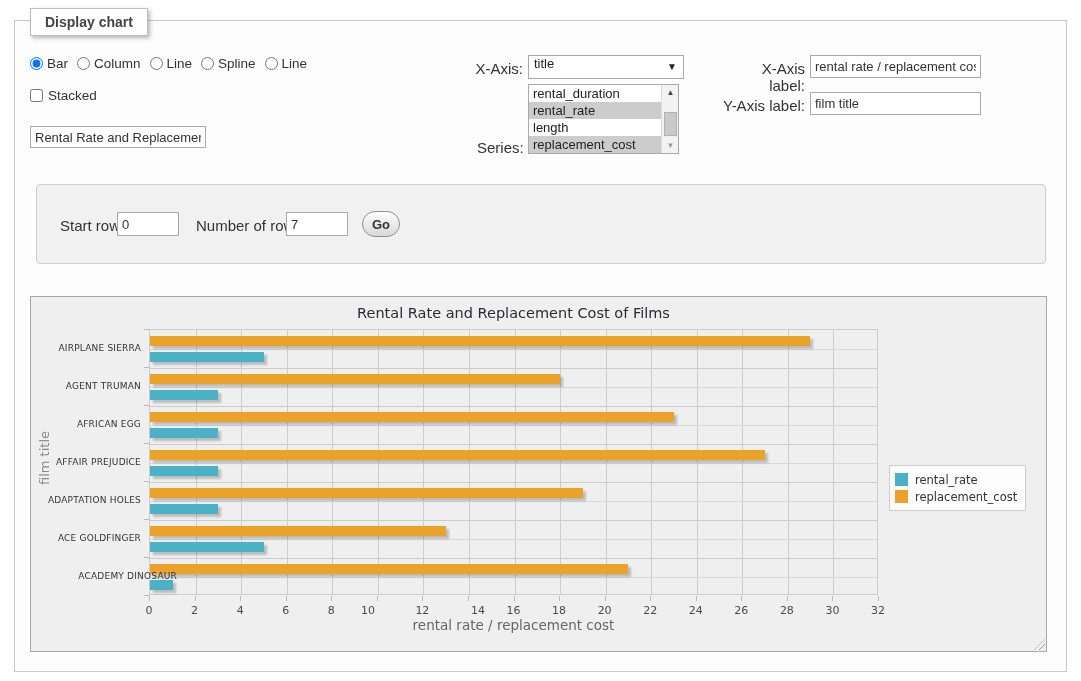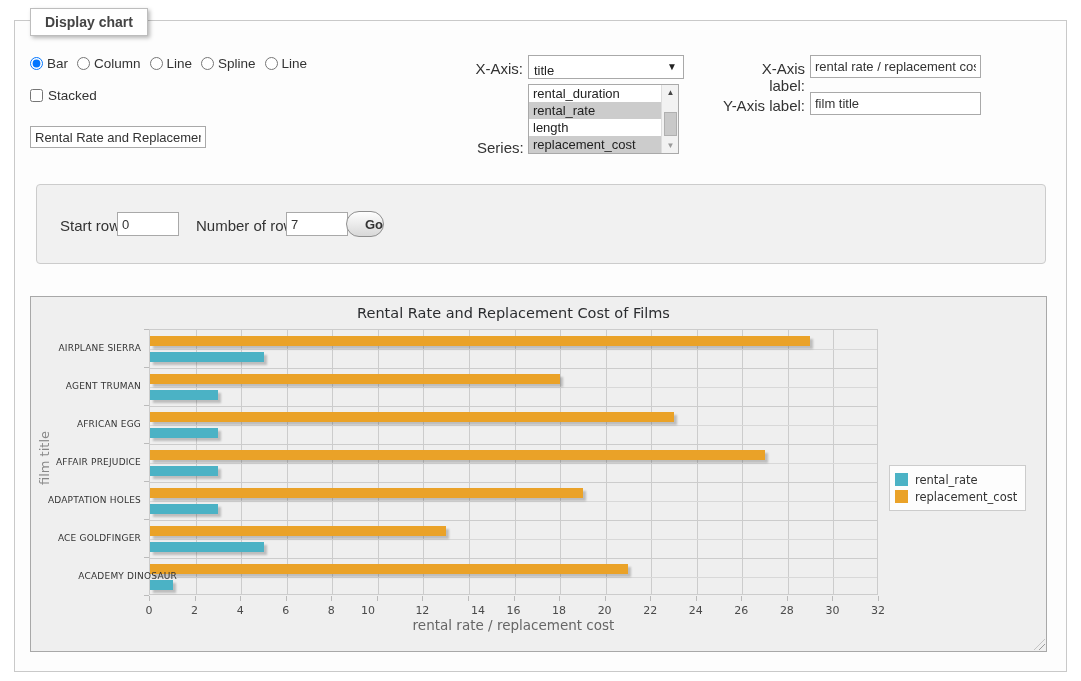--- a/index.html
+++ b/index.html
@@ -20,21 +20,21 @@
 
   .radio-group { position:absolute; left:30px; top:56px; display:flex; align-items:center;
                  gap:9px; font-size:13.5px; color:#333; }
   .radio-item { display:flex; align-items:center; gap:4px; }
   .check-row { position:absolute; left:30px; top:88px; display:flex; align-items:center;
                gap:5px; font-size:13.5px; color:#333; }
 
   
   .select { position:absolute; left:528px; top:55px; width:156px; height:24px;
             border:1px solid #a9a9a9; background:#fff; font-size:13px; color:#222;
-            display:flex; align-items:flex-end; padding-left:5px; }
+            display:flex; align-items:flex-start; padding-left:5px; }
   .select .arrow { position:absolute; right:6px; top:5px; font-size:10px; color:#222; }
 
   
   .mselect { position:absolute; left:528px; top:84px; width:151px; height:70px;
              border:1px solid #a9a9a9; background:#fff; overflow:hidden; }
   .mselect .opts { position:absolute; left:0; top:0; right:17px; bottom:0; }
   .mselect .opt { height:17px; line-height:17px; font-size:13px; color:#222; padding-left:4px;
                   white-space:nowrap; }
   .mselect .opt.sel { background:#ccc; }
   .sbar { position:absolute; right:0; top:0; width:17px; bottom:0; background:#f2f2f2;
@@ -42,24 +42,24 @@
   .sbar .up, .sbar .dn { position:absolute; left:0; width:17px; height:15px; text-align:center;
           font-size:8px; line-height:15px; }
   .sbar .up { top:0; color:#444; }
   .sbar .dn { bottom:0; color:#999; }
   .sbar .thumb { position:absolute; left:2px; width:13px; top:27px; height:24px;
           background:#c9c9c9; border:1px solid #b0b0b0; }
 
   
   .rowsbox { position:absolute; left:36px; top:184px; width:1010px; height:80px;
              background:#f1f1f1; border:1px solid #ccc; border-radius:4px; }
-  .go-btn { position:absolute; left:346px; top:211px; width:38px; height:26px;
+  .go-btn { position:absolute; left:362px; top:211px; width:38px; height:26px;
             border:1px solid #8f8f8f; border-radius:13px; font-size:13px; font-weight:bold;
             color:#333; background:linear-gradient(#fefefe,#d8d8d8); cursor:pointer;
-            font-family:"Liberation Sans","DejaVu Sans",sans-serif;text-align:right; }
+            font-family:"Liberation Sans","DejaVu Sans",sans-serif; }
 
   
   .chartbox { position:absolute; left:30px; top:296px; width:1017px; height:356px;
               background:#efefef; border:1px solid #a8a8a8;
               font-family:"DejaVu Sans",sans-serif; }
   .chart-title { position:absolute; left:118px; top:8px; width:729px; text-align:center;
                  font-size:14.5px; color:#2b2d30; }
   .plot { position:absolute; left:118px; top:32px; width:729px; height:266px;
           border:1px solid #ccc; }
   .vline { position:absolute; top:0; bottom:0; width:1px; background:#ccc; }

